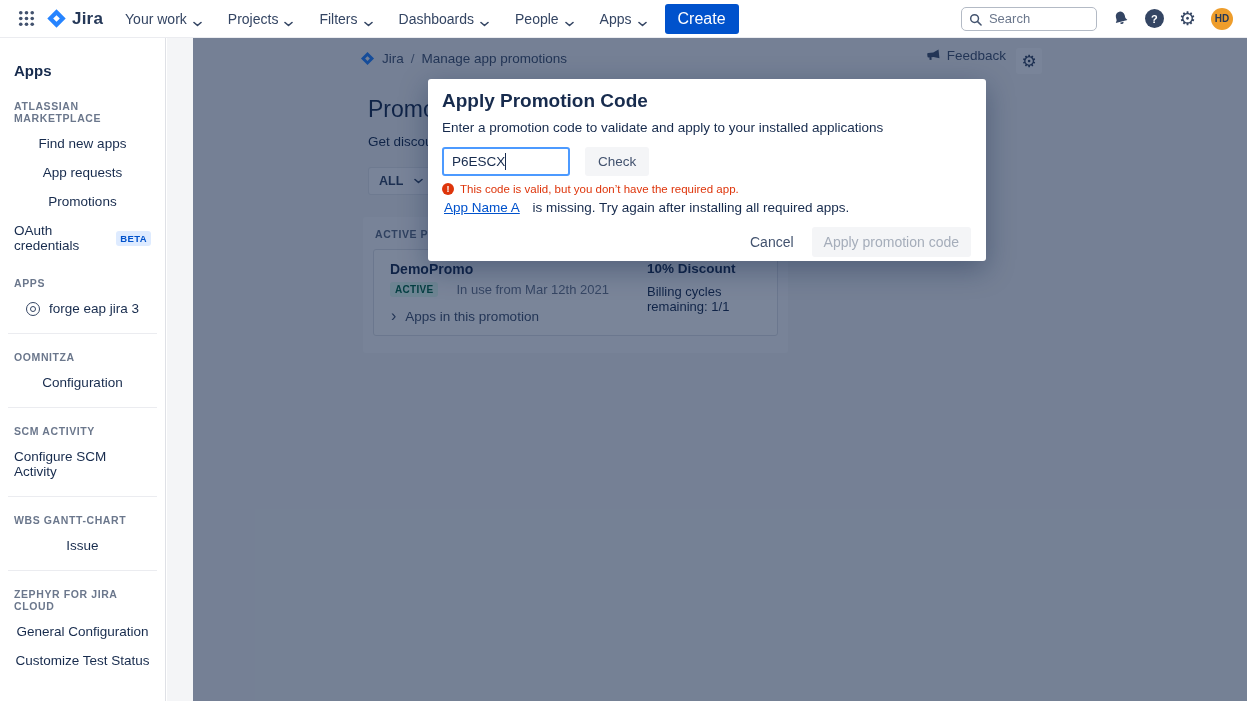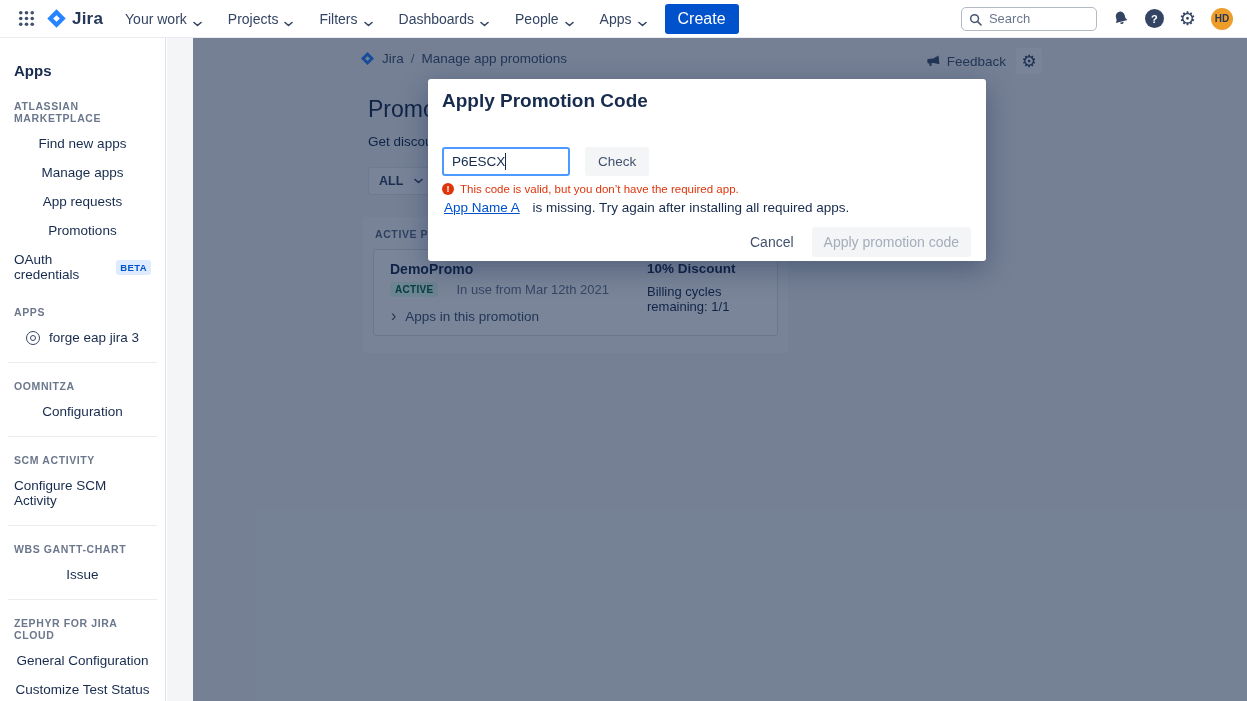--- a/index.html
+++ b/index.html
@@ -43,21 +43,21 @@
   .target-ic i { width:6px; height:6px; border:1.5px solid #344563; border-radius:50%; display:block; }
 
   
   .main { position:absolute; left:167px; top:38px; right:0; bottom:0; background:#F4F5F7; overflow:hidden; }
   .blanket { position:absolute; left:26px; top:0; right:0; bottom:0; background:rgba(9,30,66,0.54); z-index:5; }
 
   .breadcrumb { position:absolute; left:193px; top:13px; display:flex; align-items:center; gap:7px;
                 font-size:13.5px; color:#42526E; }
   .crumb-sep { color:#6B778C; }
   .crumb-link { cursor:pointer; }
-  .head-actions { position:absolute; right:205px; top:10px; display:flex; align-items:center; gap:10px; }
+  .head-actions { position:absolute; right:205px; top:10px; display:flex; align-items:flex-start; gap:10px; }
   .feedback-btn { display:flex; align-items:center; gap:6px; font-size:13.5px; color:#42526E; cursor:pointer; }
   .gear-btn { width:26px; height:26px; background:#FDFDFE; border-radius:3px; display:flex;
               align-items:center; justify-content:center; cursor:pointer; }
   .gear-btn span { font-size:17px; color:#344563; line-height:1; }
 
   .page-title { position:absolute; left:201px; top:58px; font-size:23px; font-weight:500; color:#172B4D; }
   .subtitle { position:absolute; left:201px; top:96px; font-size:13.5px; color:#172B4D; }
   .filter { position:absolute; left:201px; top:129px; width:64px; height:28px; background:#FDFDFE;
             border:1px solid rgba(9,30,66,0.10); border-radius:3px; display:flex; align-items:center;
             justify-content:space-between; padding:0 8px 0 10px; font-size:12.5px; font-weight:600;
@@ -200,23 +200,20 @@
 </div>
 
 <div class="sidebar">
   <div class="sb-title">Apps</div>
 
   <div class="sb-header">ATLASSIAN MARKETPLACE</div>
   <div class="sb-item">
       <span>Find new apps</span>
     </div>
   <div class="sb-item">
-      <span>Manage apps</span>
-    </div>
-  <div class="sb-item">
       <span>App requests</span>
     </div>
   <div class="sb-item">
       <span>Promotions</span>
     </div>
   <div class="sb-item">
     <span>OAuth credentials</span>
     <span class="sb-badge">BETA</span>
   </div>
 
@@ -307,20 +304,21 @@
         <span>Apps in this promotion</span>
       </div>
     </div>
   </div>
 
   <div class="blanket"></div>
 </div>
 
 <div class="modal">
   <div class="modal-title">Apply Promotion Code</div>
+  <div class="modal-desc">Enter a promotion code to validate and apply to your installed applications</div>
   <div class="code-wrap">
     <input type="text" value="P6ESCX" style="">
     <div class="caret"></div>
   </div>
   <button class="check-btn">Check</button>
   <div class="error-line">
     <span class="error-ic">!</span>
     <span>This code is valid, but you don’t have the required app.</span>
   </div>
   <div class="missing-line">

